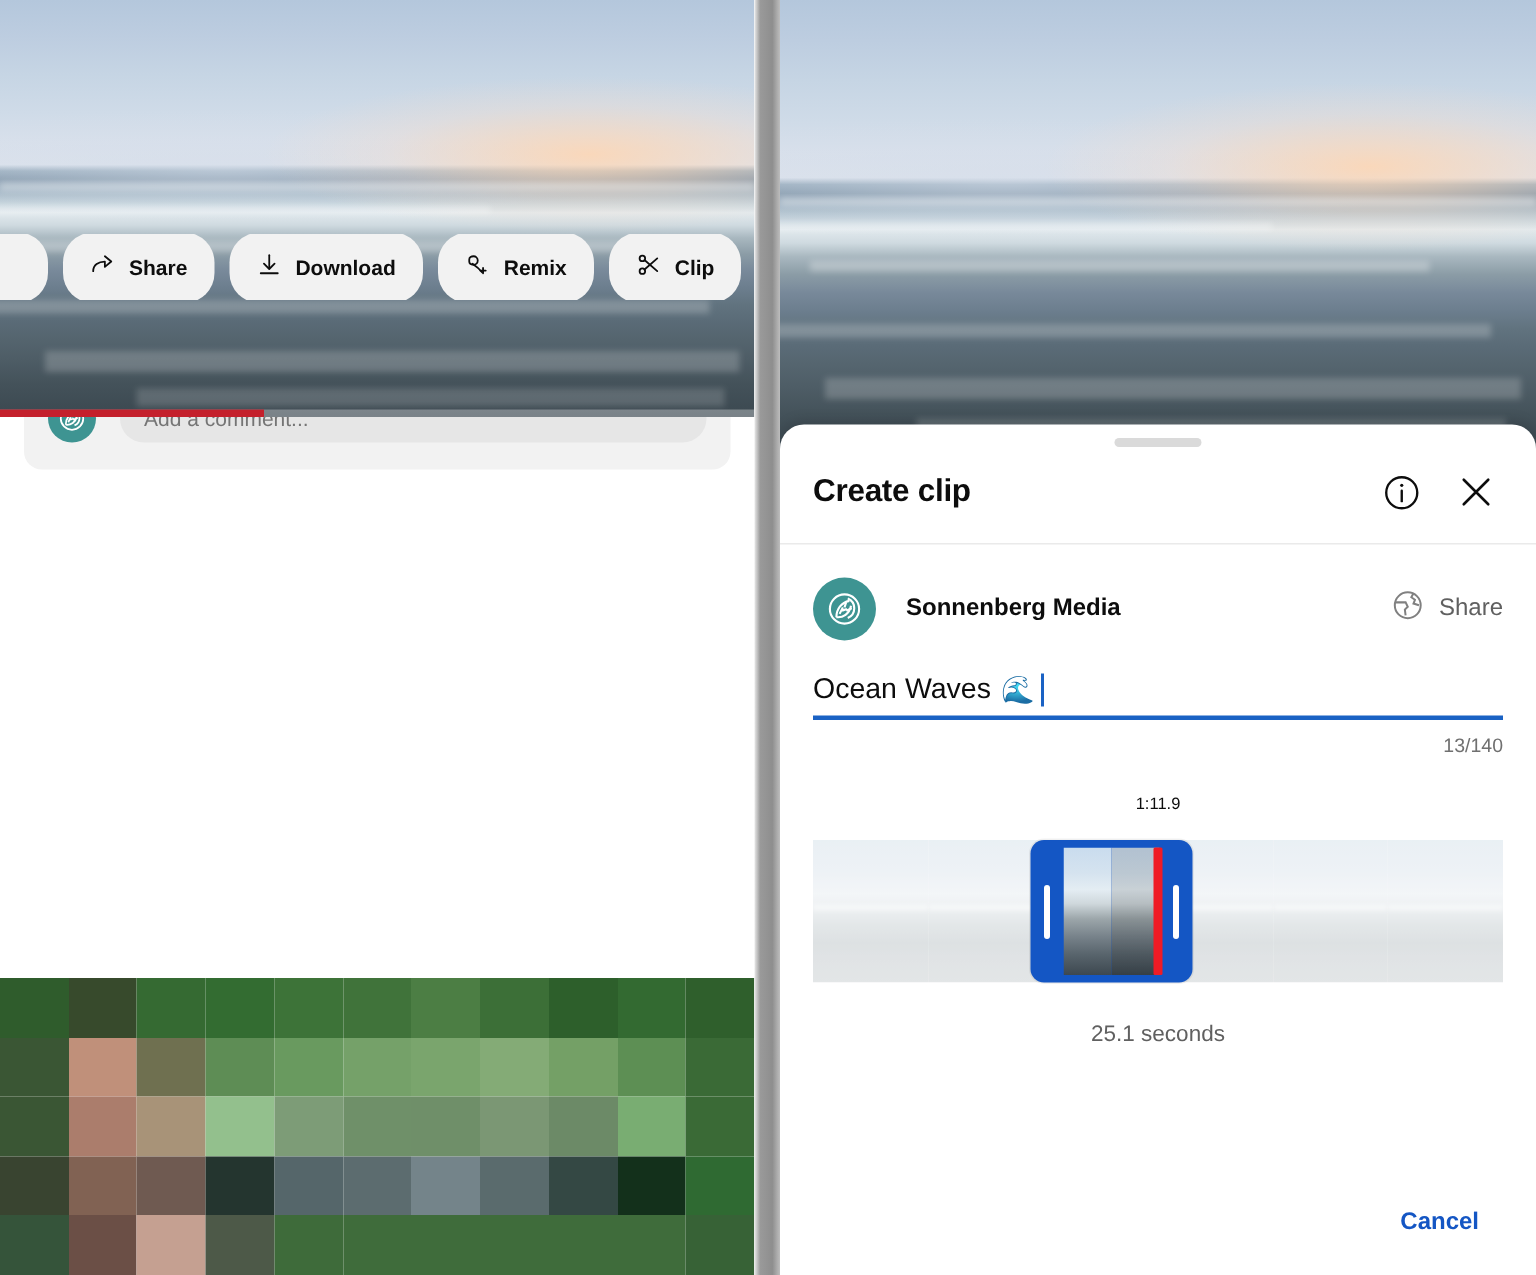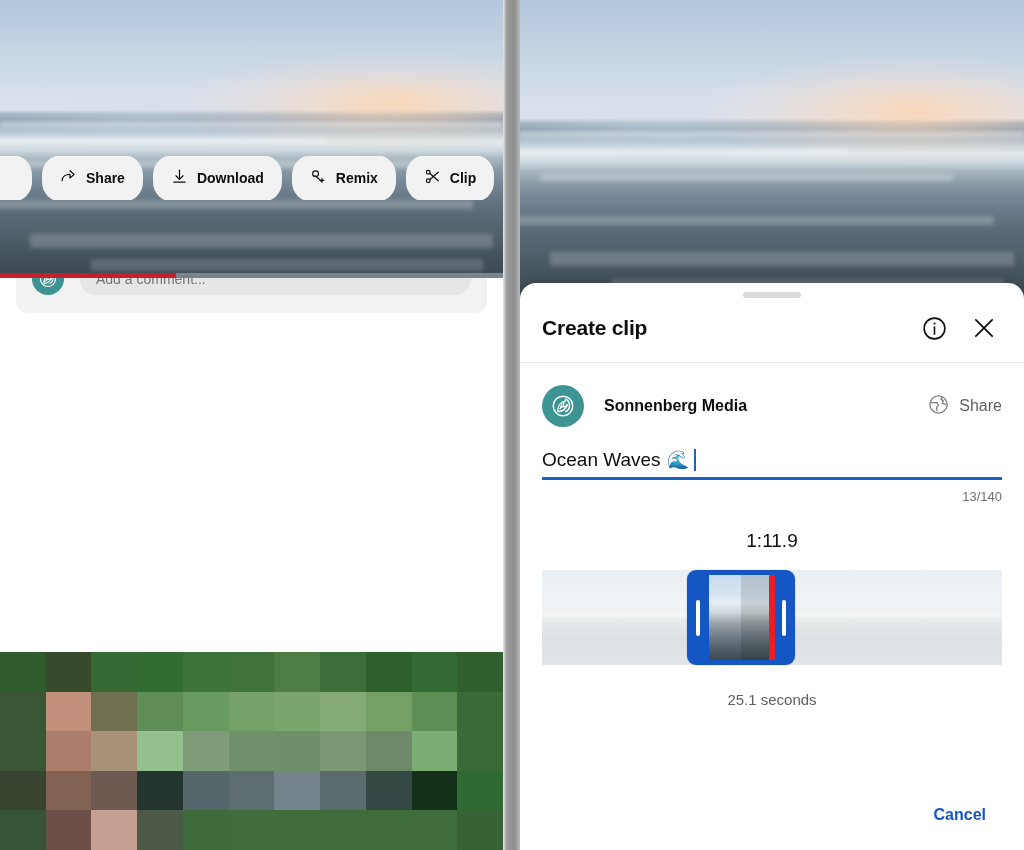--- a/index.html
+++ b/index.html
@@ -228,21 +228,21 @@
   .caret {
     display: inline-block; width: 2px; height: 22px;
     background: #1a62c4; margin-left: 4px;
   }
   .char-count {
     text-align: right; font-size: 13px; color: #707070;
     padding: 9px 22px 0 22px;
   }
 
   .timecode {
-    text-align: center; font-size: 19px; color: #0d0d0d;
+    text-align: center; font-size: 11px; color: #0d0d0d;
     margin-top: 26px;
   }
 
   .filmstrip-wrap {
     position: relative; margin: 18px 22px 0 22px;
     height: 95px;
   }
   .filmstrip {
     position: absolute; inset: 0;
     display: flex; overflow: hidden;

